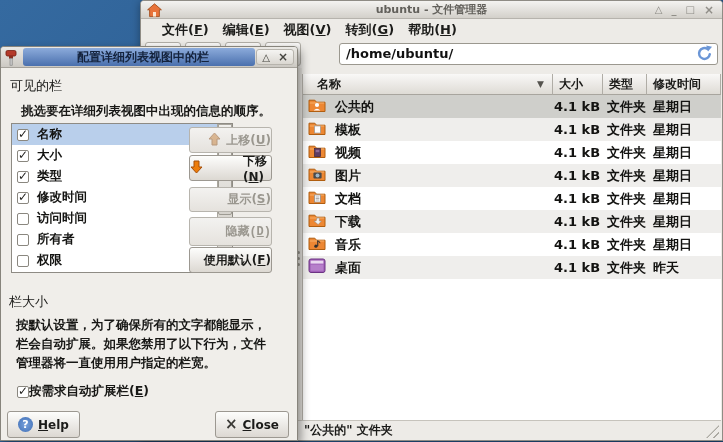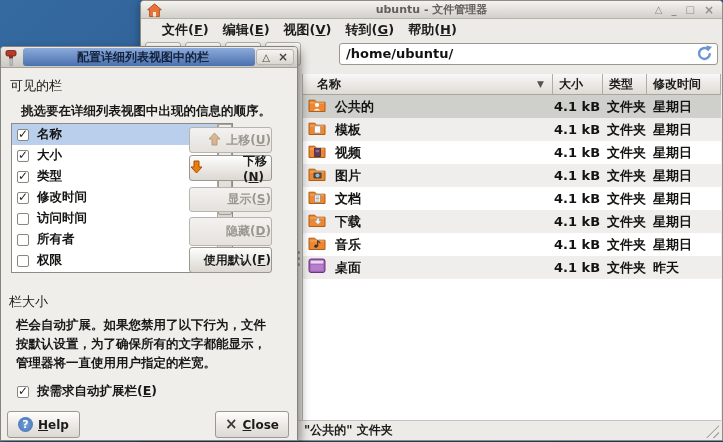--- a/index.html
+++ b/index.html
@@ -112,26 +112,26 @@
 
   .gbtn { position:absolute; display:flex; align-items:center; justify-content:flex-end; gap:5px;
     font-size:12px; font-weight:bold; color:#1b1b19; border:1px solid #9c9891; border-radius:3px;
     background:linear-gradient(#fdfdfc,#dcd8d2); }
   .gbtn.disabled { color:#9a978f; border-color:#b7b4ad;
     background:linear-gradient(#f3f2f0,#e5e2dd); }
   .gbtn.disabled svg { opacity:.55; }
   .btn-up    { left:188px; top:80px;  width:83px; height:26px; }
   .btn-down  { left:188px; top:108px; width:83px; height:26px;gap:40px; }
   .btn-show  { left:188px; top:140px; width:83px; height:25px; }
-  .btn-hide  { left:188px; top:170px; width:83px; height:29px; }
+  .btn-hide  { left:188px; top:170px; width:83px; height:29px;font-family:Liberation Mono, monospace; }
   .btn-default{ left:188px; top:200px; width:83px; height:26px; }
 
   .para { position:absolute; left:15px; top:268px; font-size:12.5px; font-weight:bold;
     color:#181816; line-height:19px; }
-  .chk-row { position:absolute; left:16px; top:336px; display:flex; gap:8px;
+  .chk-row { position:absolute; left:16px; top:336px; display:flex; 
     align-items:center; font-size:12.5px; font-weight:bold; color:#181816; }
   .btn-help { left:6px; top:364px; height:27px; padding:0 10px; }
   .btn-close { right:8px; top:364px; height:27px; padding:0 9px; }
   .qicon { width:15px; height:15px; border-radius:50%; background:radial-gradient(#7ba3dd,#3c6cb4);
     color:#fff; font-size:11px; font-weight:bold; text-align:center; line-height:15px; flex:none; }
   .qicon::before { content:"?"; }
   .xicon { font-size:15px; font-weight:bold; color:#3b3a36; line-height:15px; }
   .xicon::before { content:"×"; }
 </style>
 </head>
@@ -405,22 +405,22 @@
         <div class="gbtn btn-hide disabled">
           <span>隐藏(<u>D</u>)</span>
         </div>
         <div class="gbtn btn-default">
           <span>使用默认(<u>F</u>)</span>
         </div>
       </div>
 
     <span class="dlg-lbl" style="left:8px; top:246px;">栏大小</span>
     <div class="para" id="dlg-para">
+        <div>按默认设置，为了确保所有的文字都能显示，</div>
         <div>栏会自动扩展。如果您禁用了以下行为，文件</div>
-        <div>按默认设置，为了确保所有的文字都能显示，</div>
         <div>管理器将一直使用用户指定的栏宽。</div>
       </div>
 
     <div class="chk-row">
       <span class="checkbox checked"></span>
       <span id="chk-label">按需求自动扩展栏(<u>E</u>)</span>
     </div>
 
     <div class="gbtn btn-help">
       <span class="qicon"></span>

